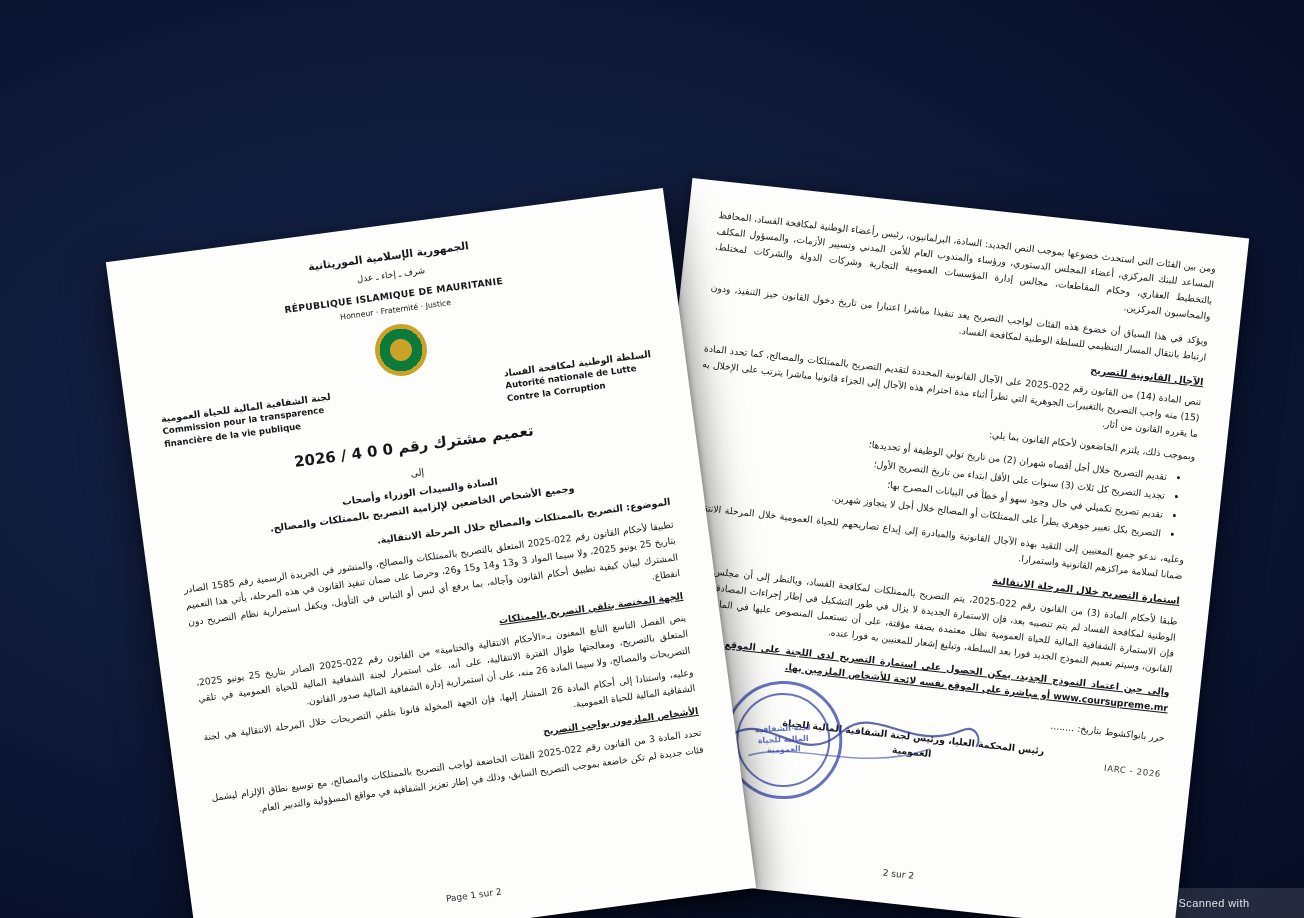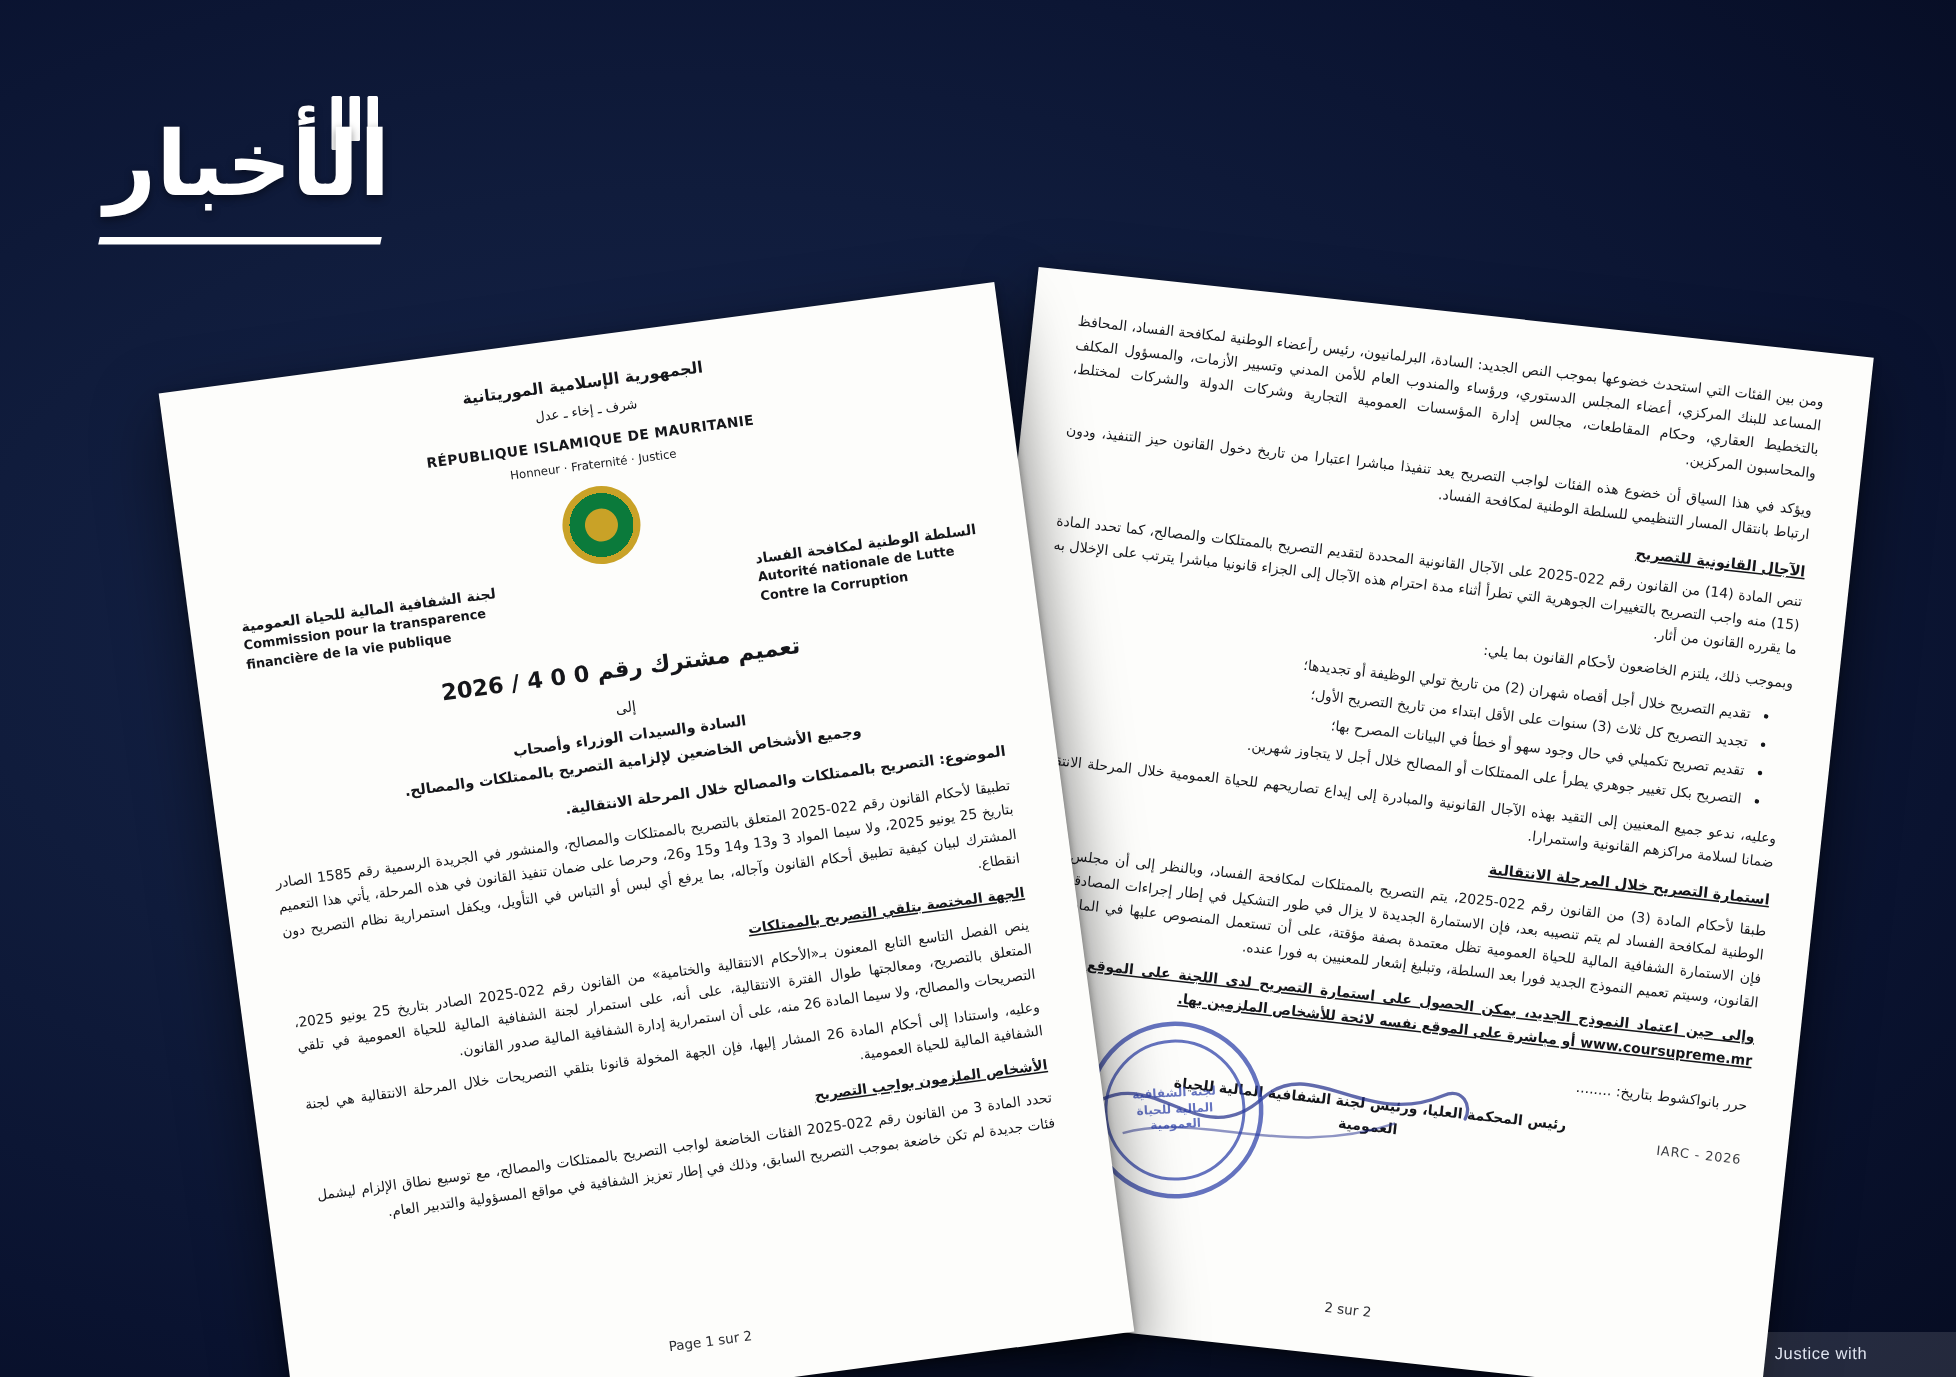--- a/index.html
+++ b/index.html
@@ -225,29 +225,20 @@
     font-size: 11px;
     letter-spacing: .4px;
     direction: ltr;
   }
 </style>
 </head>
 <body>
 
 <div id="stage">
 
-  <div id="logo">
-    <div class="bars">
-      <i></i>
-        <i></i>
-        <i></i>
-    </div>
-    <div class="word">الأخبار</div>
-    <div class="underline"></div>
-  </div>
 
   <div class="paper" id="page2">
     <div class="sheet">
       <div class="head-block">
         <p>ومن بين الفئات التي استحدث خضوعها بموجب النص الجديد: السادة، البرلمانيون، رئيس رأعضاء الوطنية لمكافحة الفساد، المحافظ المساعد للبنك المركزي، أعضاء المجلس الدستوري، ورؤساء والمندوب العام للأمن المدني وتسيير الأزمات، والمسؤول المكلف بالتخطيط العقاري، وحكام المقاطعات، مجالس إدارة المؤسسات العمومية التجارية وشركات الدولة والشركات لمختلط، والمحاسبون المركزين.</p>
         <p>ويؤكد في هذا السياق أن خضوع هذه الفئات لواجب التصريح يعد تنفيذا مباشرا اعتبارا من تاريخ دخول القانون حيز التنفيذ، ودون ارتباط بانتقال المسار التنظيمي للسلطة الوطنية لمكافحة الفساد.</p>
       </div>
 
       <p class="sec-title">الآجال القانونية للتصريح</p>
       <p>تنص المادة (14) من القانون رقم 022-2025 على الآجال القانونية المحددة لتقديم التصريح بالممتلكات والمصالح، كما تحدد المادة (15) منه واجب التصريح بالتغييرات الجوهرية التي تطرأ أثناء مدة احترام هذه الآجال إلى الجزاء قانونيا مباشرا يترتب على الإخلال به ما يقرره القانون من أثار.</p>
@@ -322,14 +313,14 @@
       <p class="body u-bold">الجهة المختصة بتلقي التصريح بالممتلكات</p>
       <p class="body">ينص الفصل التاسع التابع المعنون بـ«الأحكام الانتقالية والختامية» من القانون رقم 022-2025 الصادر بتاريخ 25 يونيو 2025، المتعلق بالتصريح، ومعالجتها طوال الفترة الانتقالية، على أنه، على استمرار لجنة الشفافية المالية للحياة العمومية في تلقي التصريحات والمصالح، ولا سيما المادة 26 منه، على أن استمرارية إدارة الشفافية المالية صدور القانون.</p>
       <p class="body">وعليه، واستنادا إلى أحكام المادة 26 المشار إليها، فإن الجهة المخولة قانونا بتلقي التصريحات خلال المرحلة الانتقالية هي لجنة الشفافية المالية للحياة العمومية.</p>
       <p class="body u-bold">الأشخاص الملزمون بواجب التصريح</p>
       <p class="body">تحدد المادة 3 من القانون رقم 022-2025 الفئات الخاضعة لواجب التصريح بالممتلكات والمصالح، مع توسيع نطاق الإلزام ليشمل فئات جديدة لم تكن خاضعة بموجب التصريح السابق، وذلك في إطار تعزيز الشفافية في مواقع المسؤولية والتدبير العام.</p>
 
       <div class="pagefoot">Page 1 sur 2</div>
     </div>
   </div>
 
-  <div class="scanbar">Justice with</div>
+  <div class="scanbar">Scanned with</div>
 </div>
 
 </body></html>

